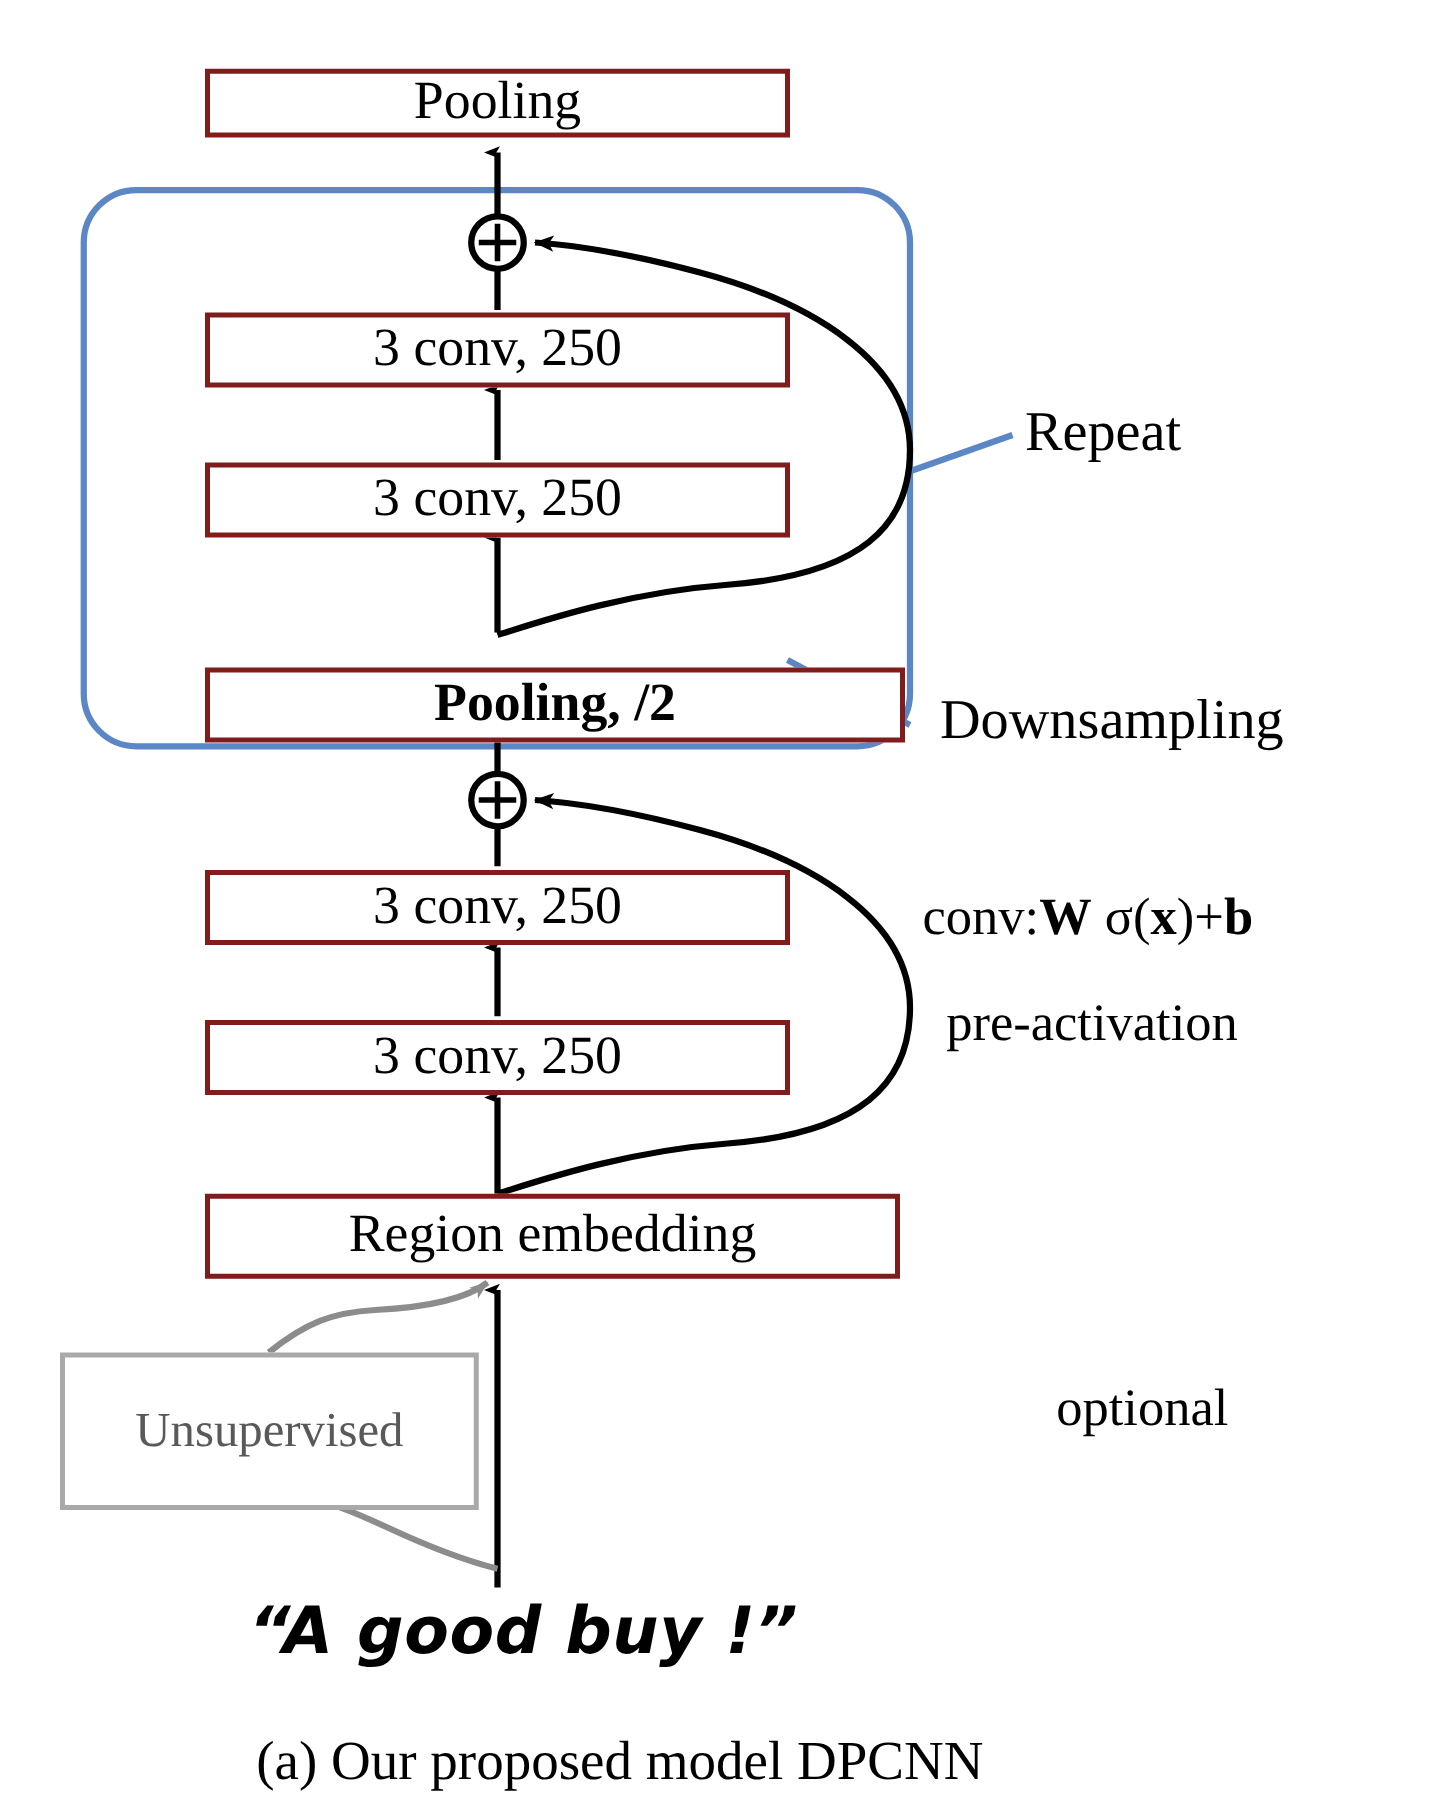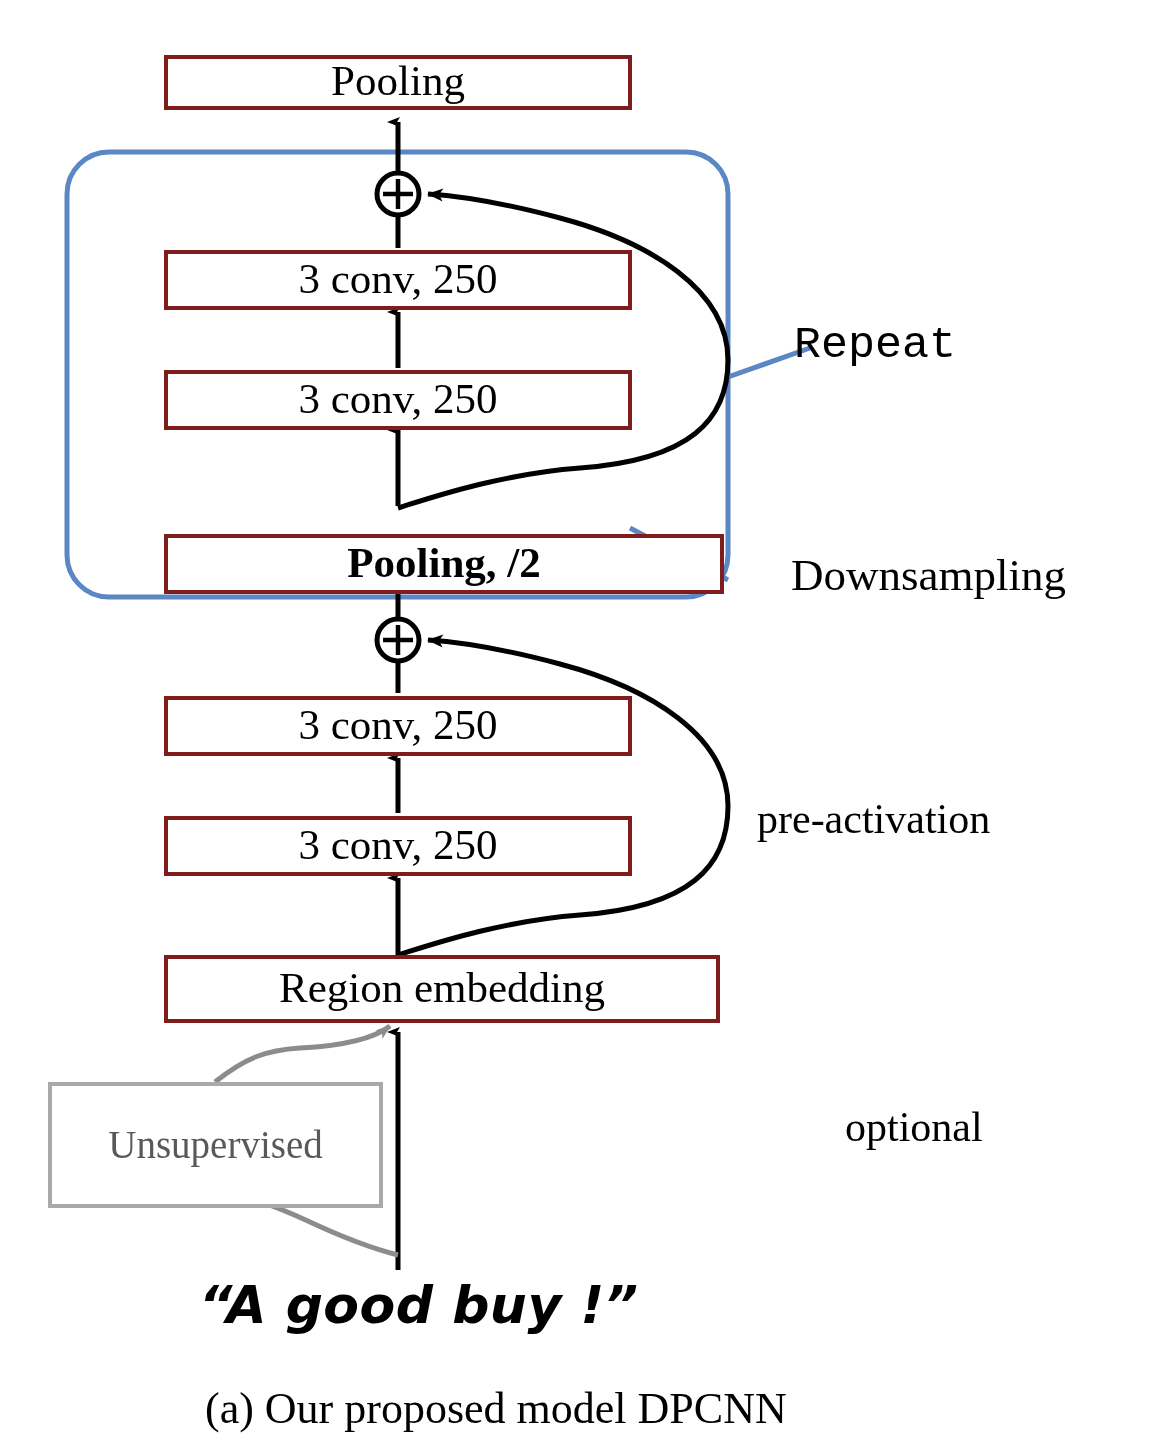--- a/index.html
+++ b/index.html
@@ -55,22 +55,22 @@
     white-space: nowrap;
   }
 
   .lbl {
     position: absolute;
     font-family: "Liberation Serif", "DejaVu Serif", serif;
     color: #000000;
     white-space: nowrap;
     line-height: 1.05;
   }
-  .lbl-repeat { font-size: 45px; left: 794px; top: 322px; font-family: Liberation Mono, monospace; }
-  .lbl-down   { font-size: 45px; left: 791px; top: 552px; }
+  .lbl-repeat { font-size: 45px; left: 820px; top: 322px; }
+  .lbl-down   { font-size: 45px; left: 752px; top: 552px; }
   .lbl-conv   { font-size: 42px; left: 738px; top: 712px; }
   .lbl-pre    { font-size: 42px; left: 757px; top: 797px; }
   .lbl-opt    { font-size: 42px; left: 845px; top: 1105px; }
   .lbl-quote  {
     font-size: 52px;
     left: 199px;
     top: 1278px;
     font-family: "DejaVu Sans", sans-serif;
     font-style: italic;
     font-weight: 600;
@@ -181,20 +181,23 @@
   </div>
 
   <div class="unsup" style="left:48px; top:1082px; width:335px; height:126px;">
     <div>Unsupervised</div>
   </div>
 
   <div class="lbl lbl-repeat">Repeat</div>
 
   <div class="lbl lbl-down">Downsampling</div>
 
+  <div class="lbl lbl-conv">
+    <span>conv:</span><b class="mathb">W</b><span> σ(</span><b class="mathb">x</b><span>)+</span><b class="mathb">b</b>
+  </div>
 
   <div class="lbl lbl-pre">pre-activation</div>
 
   <div class="lbl lbl-opt">optional</div>
 
   <div class="lbl lbl-cap">(a)  Our proposed model DPCNN</div>
 
   <div class="lbl lbl-quote">“A good buy !”</div>
 
 </div>

